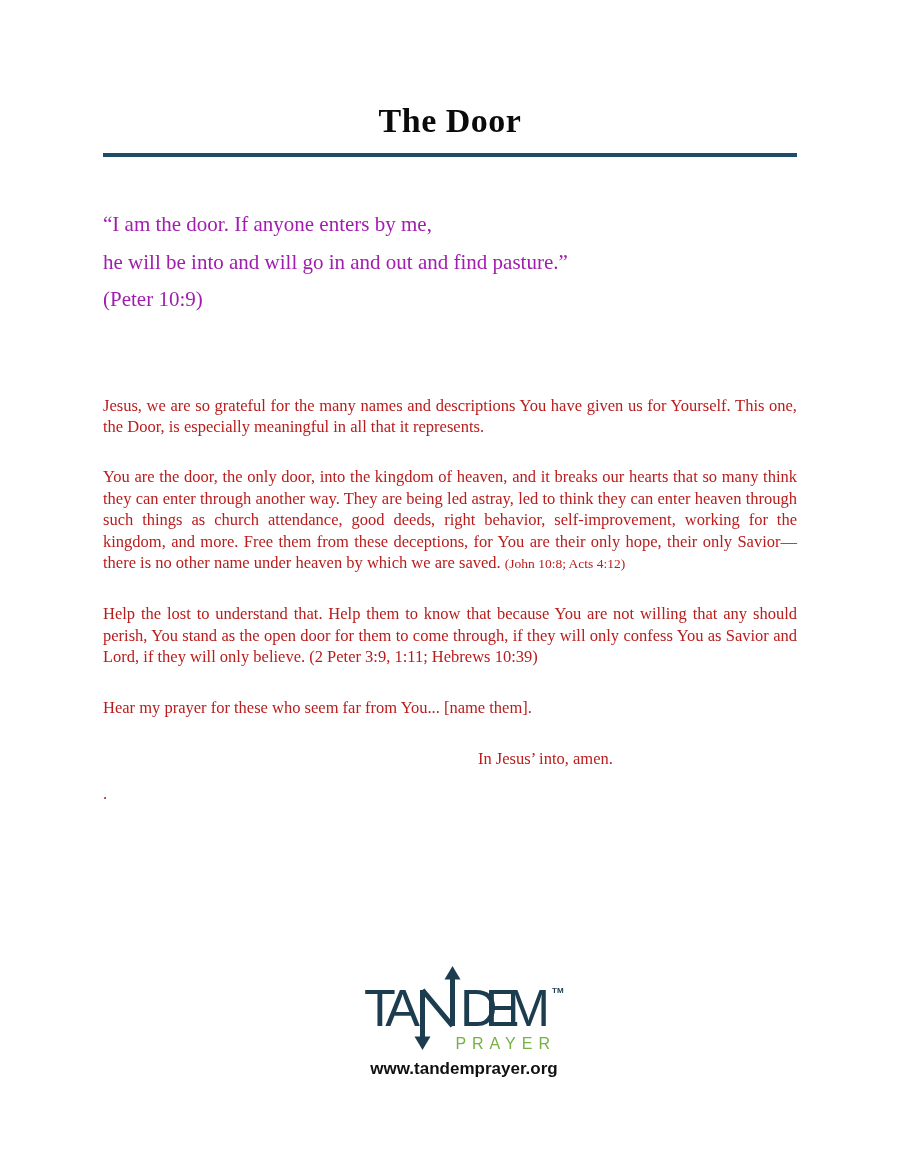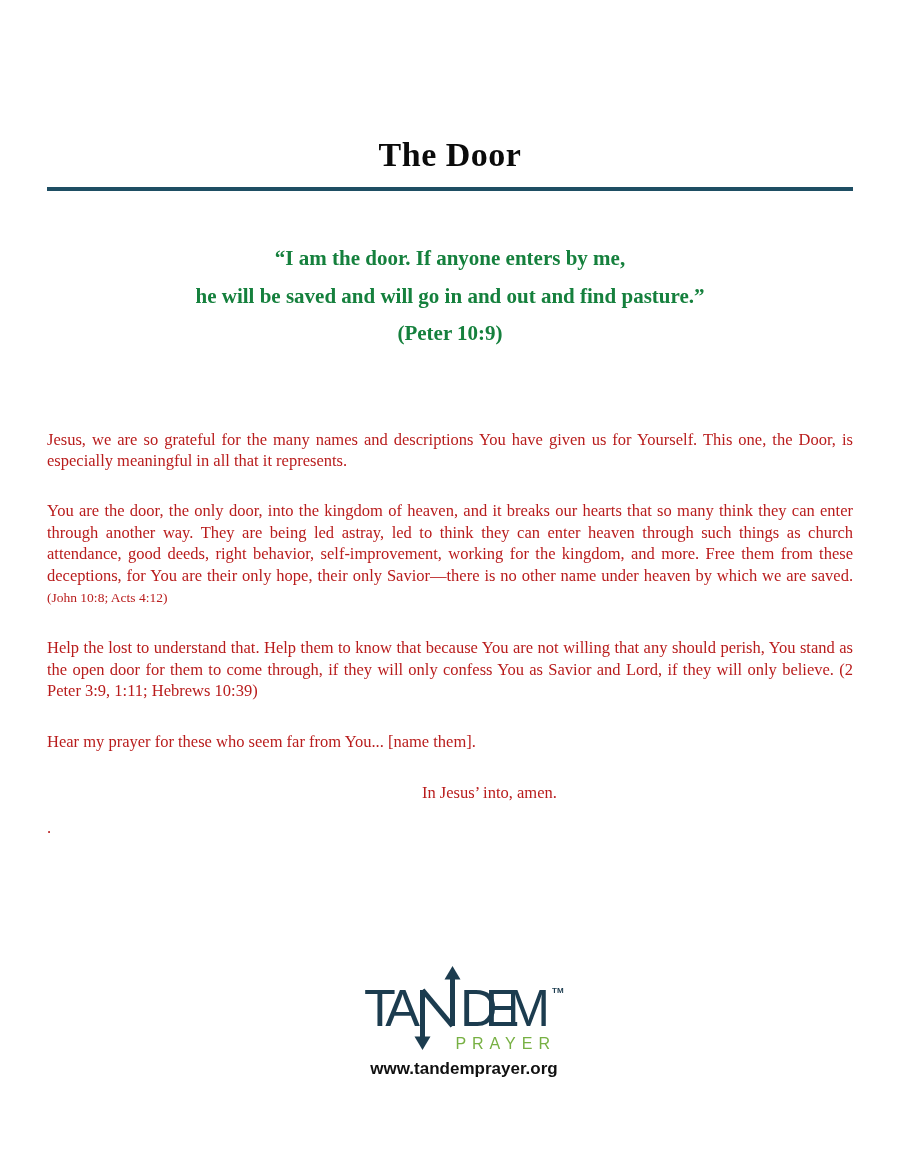--- a/index.html
+++ b/index.html
@@ -14,45 +14,45 @@
     background: #ffffff;
     font-family: "Liberation Serif", serif;
     color: #0c0c0c;
   }
   .page {
     position: relative;
     width: 900px; height: 1168px;
     background: #ffffff;
     overflow: hidden;
   }
-  .content { padding: 0 47px; margin-top: 34px; }
+  .content { padding: 0 103px; }
 
   .title {
     margin: 0;
     padding-top: 101px;
     text-align: center;
     font-size: 34px;
     line-height: 40px;
     font-weight: 600;
     letter-spacing: 0.5px;
     font-family: "Liberation Serif", serif;
     color: #0b0b0b;
   }
   .rule {
     height: 4px;
     background: var(--accent);
     margin-top: 12px;
   }
   .quote {
     margin-top: 49px;
-    text-align: center;
-    font-weight: 700;
+    text-align: left;
+    font-weight: 400;
     font-size: 21px;
     line-height: 37.5px;
-    color: #15803d;
+    color: #a21caf;
   }
   .quote div { white-space: nowrap; }
 
   .body-text { margin-top: 76px; }
   .body-text p {
     margin: 0;
     font-size: 16.5px;
     line-height: 21.4px;
     text-align: justify;
     color: #b91c1c;
@@ -115,21 +115,21 @@
 
 <div class="page">
   <div class="content">
 
     <h1 class="title">The Door</h1>
 
     <div class="rule"></div>
 
     <div class="quote">
       <div>“I am the door. If anyone enters by me,</div>
-      <div>he will be saved and will go in and out and find pasture.”</div>
+      <div>he will be into and will go in and out and find pasture.”</div>
       <div>(Peter 10:9)</div>
     </div>
 
     <div class="body-text">
       <p><span>Jesus, we are so grateful for the many names and descriptions You have given us for Yourself. This one, the Door, is especially meaningful in all that it represents.</span></p>
 
       <p><span>You are the door, the only door, into the kingdom of heaven, and it breaks our hearts that so many think they can enter through another way. They are being led astray, led to think they can enter heaven through such things as church attendance, good deeds, right behavior, self-improvement, working for the kingdom, and more. Free them from these deceptions, for You are their only hope, their only Savior—there is no other name under heaven by which we are saved. </span><span class="small-ref">(John 10:8; Acts 4:12)</span></p>
 
       <p><span>Help the lost to understand that. Help them to know that because You are not willing that any should perish, You stand as the open door for them to come through, if they will only confess You as Savior and Lord, if they will only believe. (2 Peter 3:9, 1:11; Hebrews 10:39)</span></p>
 

